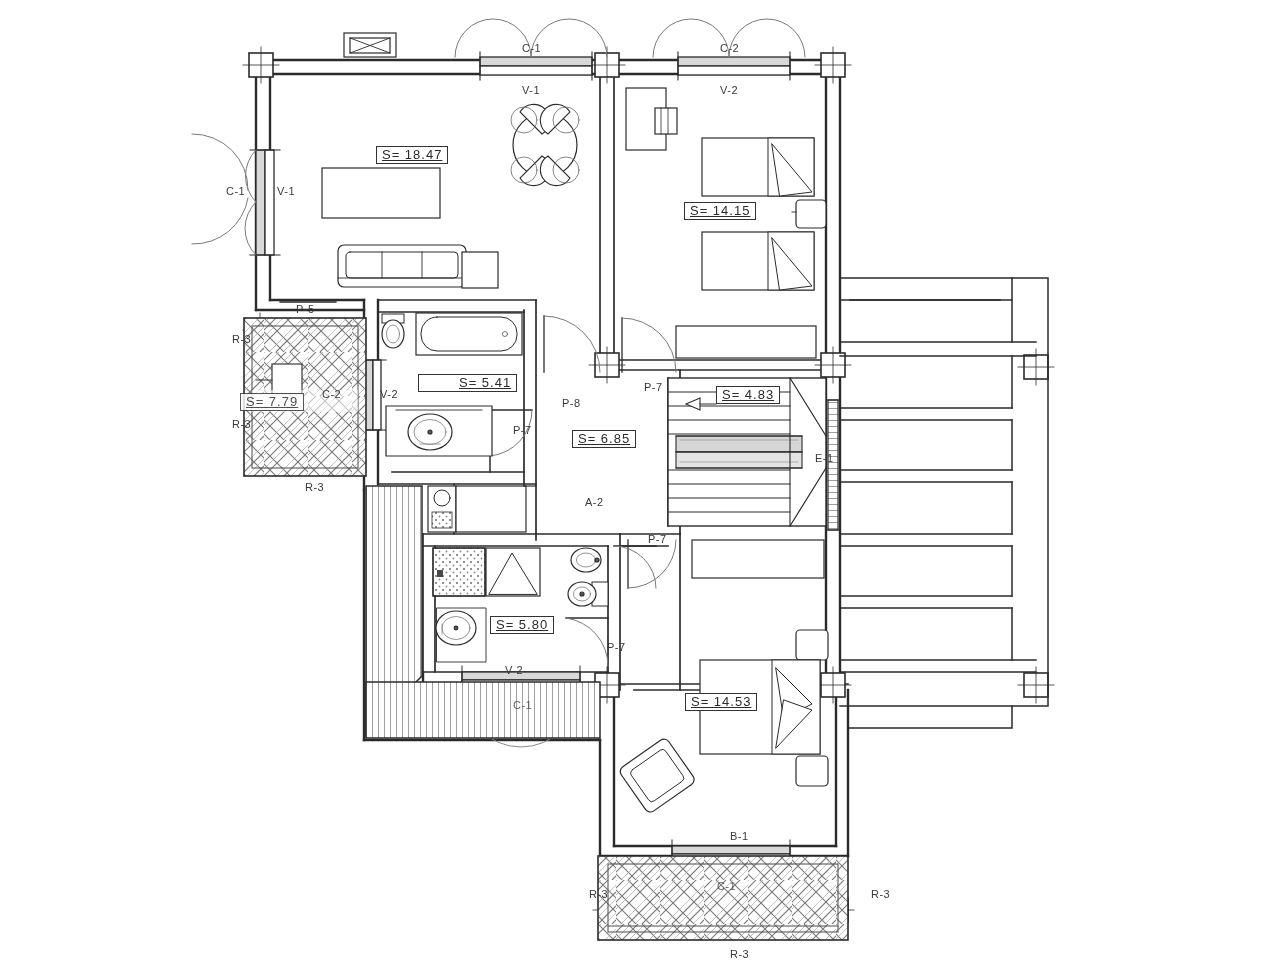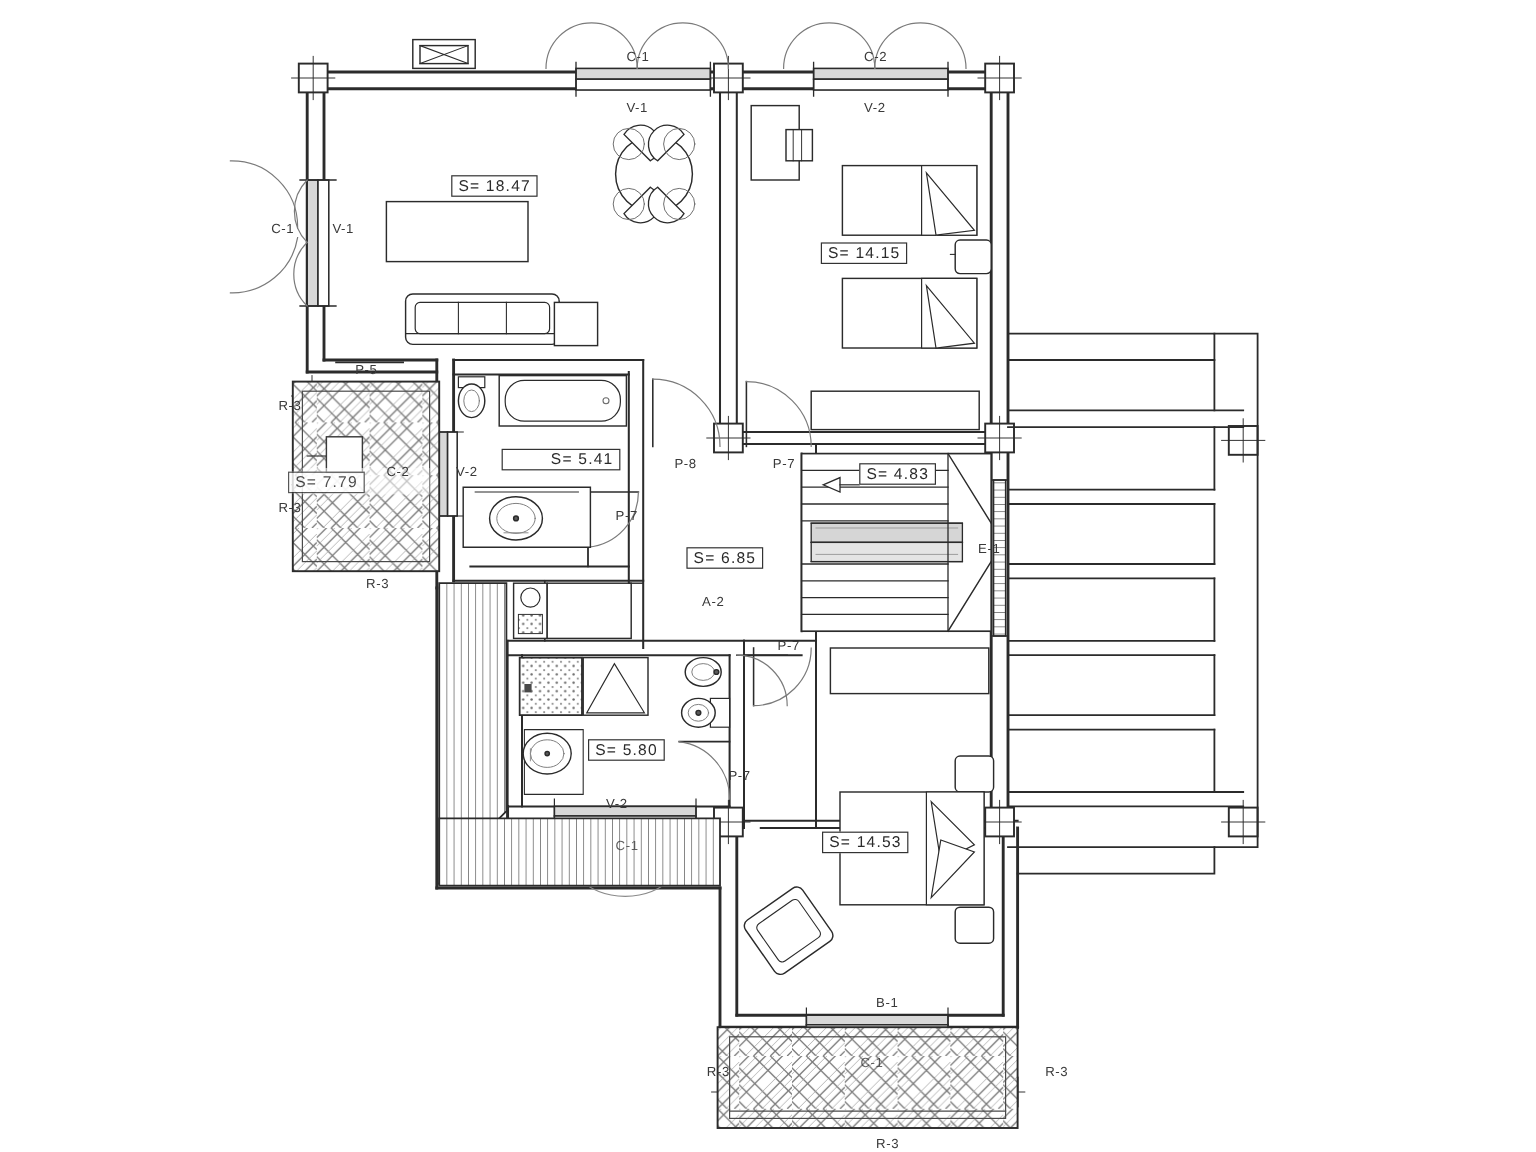--- a/index.html
+++ b/index.html
@@ -1,20 +1,20 @@
 <!DOCTYPE html>
 <html><head>
 <meta charset="utf-8">
 <style>
   html,body{margin:0;padding:0;background:#ffffff;}
   body{font-family:"Liberation Sans",sans-serif;}
   #stage{position:relative;width:1280px;height:960px;background:#ffffff;overflow:hidden;}
   #plan{position:absolute;left:0;top:0;width:1280px;height:960px;}
   .lbl{position:absolute;font-family:"Liberation Sans",sans-serif;color:#2b2b2b;white-space:nowrap;}
-  .arealbl{font-size:13px;letter-spacing:1px;border:1.3px solid #333;background:#fff;padding:1px 5px 2px 5px;line-height:13px;}
+  .arealbl{font-size:13px;letter-spacing:1px;border:1.3px solid #333;background:#fff;padding:1px 5px 2px 5px;line-height:13px;text-decoration:underline;}
   .codelbl{font-size:11px;letter-spacing:0.5px;color:#3a3a3a;}
 </style>
 </head>
 <body>
 
 <div id="stage">
 
 <svg id="plan" viewBox="0 0 1280 960">
   <defs>
 
@@ -432,39 +432,39 @@
   <g stroke-width="1.2">
     <path d="M524 486 L536 486"></path>
   </g>
 
   </g>
 </svg>
 
 <div class="lbl arealbl" style="left:376px;top:146px;">S=  18.47</div>
 <div class="lbl arealbl" style="left:684px;top:202px;">S=  14.15</div>
 <div class="lbl arealbl" style="left:418px;top:374px;padding-left:40px;">S=  5.41</div>
-<div class="lbl arealbl" style="left:572px;top:456px;">S=  6.85</div>
+<div class="lbl arealbl" style="left:572px;top:430px;">S=  6.85</div>
 <div class="lbl arealbl" style="left:716px;top:386px;text-align:center;">S=  4.83</div>
 <div class="lbl arealbl" style="left:490px;top:616px;">S=  5.80</div>
 <div class="lbl arealbl" style="left:685px;top:693px;">S=  14.53</div>
 <div class="lbl arealbl" style="left:240px;top:393px;opacity:0.82;">S=  7.79</div>
 
 <div class="lbl codelbl" style="left:522px;top:42px;">C-1</div>
 <div class="lbl codelbl" style="left:522px;top:84px;">V-1</div>
 <div class="lbl codelbl" style="left:720px;top:42px;">C-2</div>
 <div class="lbl codelbl" style="left:720px;top:84px;">V-2</div>
 <div class="lbl codelbl" style="left:226px;top:185px;">C-1</div>
 <div class="lbl codelbl" style="left:277px;top:185px;">V-1</div>
 <div class="lbl codelbl" style="left:296px;top:303px;">P-5</div>
 <div class="lbl codelbl" style="left:232px;top:333px;">R-3</div>
 <div class="lbl codelbl" style="left:232px;top:418px;">R-3</div>
 <div class="lbl codelbl" style="left:305px;top:481px;">R-3</div>
 <div class="lbl codelbl" style="left:322px;top:388px;">C-2</div>
 <div class="lbl codelbl" style="left:380px;top:388px;">V-2</div>
-<div class="lbl codelbl" style="left:562px;top:381px;text-align:center;">P-8</div>
+<div class="lbl codelbl" style="left:562px;top:397px;text-align:center;">P-8</div>
 <div class="lbl codelbl" style="left:644px;top:381px;">P-7</div>
 <div class="lbl codelbl" style="left:513px;top:424px;">P-7</div>
 <div class="lbl codelbl" style="left:545px;top:496px;margin-left:40px;">A-2</div>
 <div class="lbl codelbl" style="left:815px;top:452px;">E-1</div>
 <div class="lbl codelbl" style="left:648px;top:533px;">P-7</div>
 <div class="lbl codelbl" style="left:607px;top:641px;">P-7</div>
 <div class="lbl codelbl" style="left:505px;top:664px;">V-2</div>
 <div class="lbl codelbl" style="left:513px;top:699px;opacity:0.8;">C-1</div>
 <div class="lbl codelbl" style="left:730px;top:830px;">B-1</div>
 <div class="lbl codelbl" style="left:717px;top:880px;opacity:0.78;">C-1</div>

